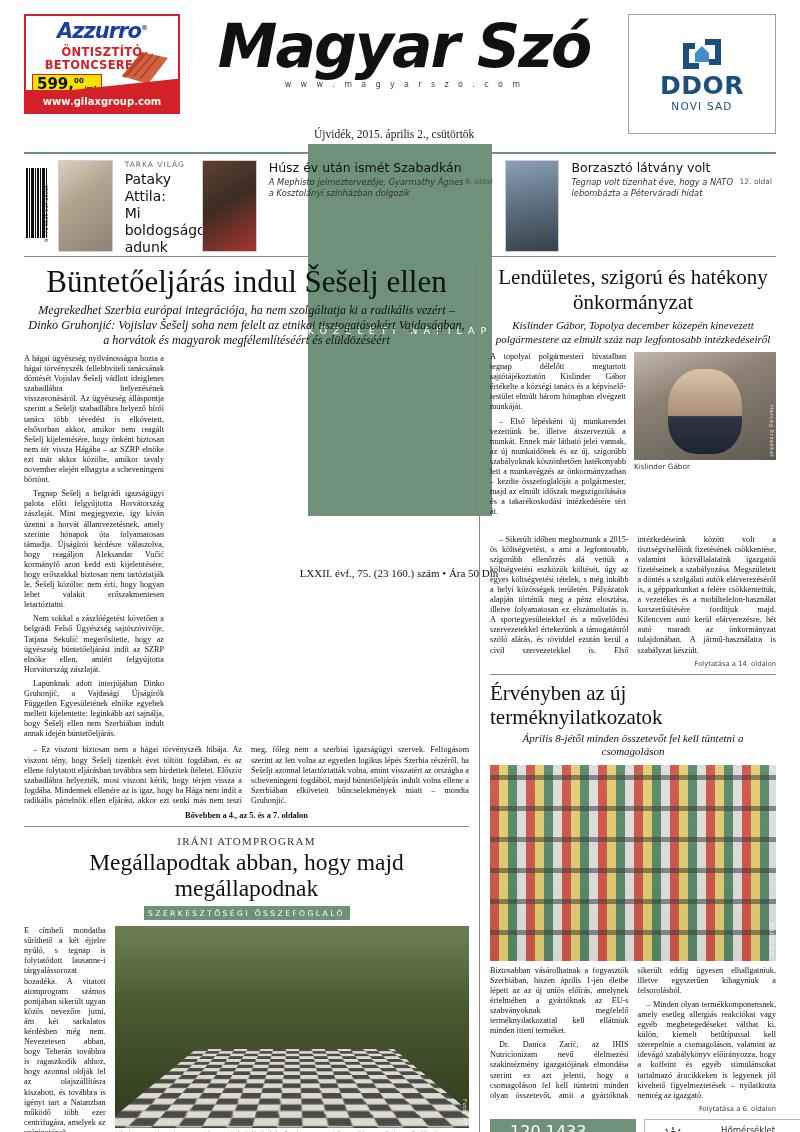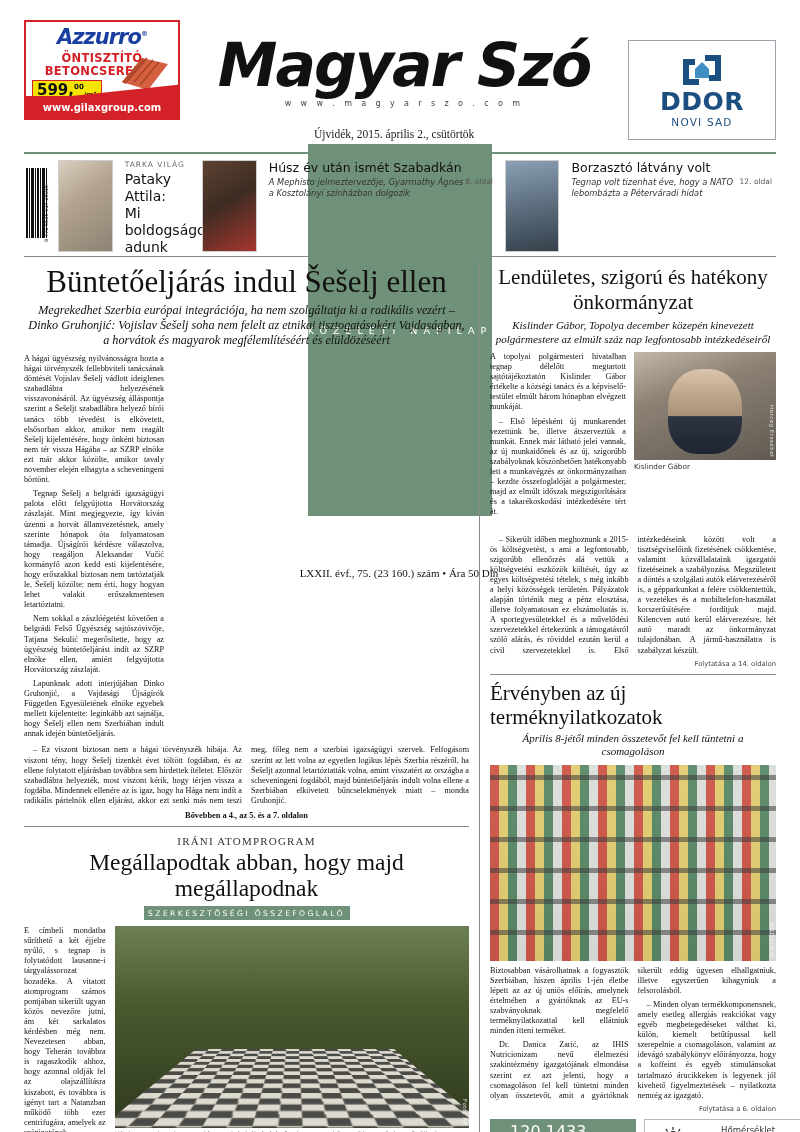--- a/index.html
+++ b/index.html
@@ -1,39 +1,39 @@
 <!DOCTYPE html>
 <html lang="hu"><head>
 <meta charset="utf-8">
 <title>Magyar Szó</title>
 <style>
   html,body{margin:0;padding:0;background:#ffffff;}
   body{width:800px;height:1132px;overflow:hidden;font-family:"Liberation Serif",serif;color:#111;}
   .page{position:relative;width:800px;height:1132px;box-sizing:border-box;padding:14px 24px 8px 24px;}
 
   
-  .masthead{display:flex;align-items:center;gap:26px;height:112px;}
+  .masthead{display:flex;align-items:flex-start;gap:26px;height:112px;}
   .ad-azzurro{width:152px;height:96px;border:2px solid #d42027;background:#fff;position:relative;flex:0 0 auto;overflow:hidden;}
   .az-top{height:30px;background:#fff;display:flex;align-items:center;justify-content:center;}
   .az-word{font-family:"DejaVu Sans",sans-serif;font-style:italic;font-weight:bold;font-size:21px;color:#1b3fa0;letter-spacing:-1px;}
   .az-reg{font-size:7px;vertical-align:super;color:#1b3fa0;}
   .az-l2{text-align:center;color:#d42027;font-family:"DejaVu Sans",sans-serif;font-weight:bold;font-size:11.5px;line-height:13px;letter-spacing:.3px;}
   .az-l3{text-align:center;color:#d42027;font-family:"DejaVu Sans",sans-serif;font-weight:bold;font-size:11.5px;line-height:13px;letter-spacing:.3px;}
   .az-price{margin:2px 0 0 6px;display:inline-block;background:#f5e400;border:1.5px solid #d42027;padding:0px 4px;font-family:"DejaVu Sans",sans-serif;font-weight:bold;font-size:15px;color:#111;}
   .az-price sup{font-size:7px;}
   .az-price .sq{font-size:7px;display:inline-block;vertical-align:-2px;}
   .az-tile{position:absolute;right:6px;top:30px;width:56px;height:42px;}
   .az-bottom{position:absolute;left:0;bottom:0;width:100%;height:22px;background:#d42027;color:#fff;font-family:"DejaVu Sans",sans-serif;font-weight:bold;font-size:10px;display:flex;align-items:center;justify-content:center;}
   .az-swoosh{position:absolute;right:0;bottom:22px;width:100%;height:16px;background:#d42027;clip-path:polygon(30% 100%,100% 30%,100% 100%);}
 
   .logo-wrap{flex:1 1 auto;text-align:center;padding-top:2px;}
   .logo-title{font-family:"DejaVu Sans",sans-serif;font-weight:bold;font-style:italic;font-size:60px;line-height:60px;letter-spacing:-2px;color:#111;}
   .logo-url{font-family:"DejaVu Sans",sans-serif;font-size:8px;letter-spacing:3.4px;color:#444;margin-top:4px;}
 
-  .ad-ddor{width:148px;height:100px;border:1px solid #9aa3ab;box-sizing:border-box;flex:0 0 auto;display:flex;flex-direction:column;align-items:center;justify-content:center;background:#fff;margin-top:40px;}
+  .ad-ddor{width:148px;height:120px;border:1px solid #9aa3ab;box-sizing:border-box;flex:0 0 auto;display:flex;flex-direction:column;align-items:center;justify-content:center;background:#fff;}
   .ddor-mark{width:42px;height:34px;margin-bottom:3px;}
   .ddor-name{font-family:"DejaVu Sans",sans-serif;font-weight:bold;font-size:25px;letter-spacing:.5px;color:#1c4f80;line-height:24px;}
   .ddor-sub{font-family:"DejaVu Sans",sans-serif;font-size:10.5px;letter-spacing:1.2px;color:#1c4f80;margin-top:2px;}
 
   
   .bar-row{display:flex;align-items:center;gap:4px;margin-top:2px;height:22px;flex-direction:column;}
   .dateline{width:176px;font-size:11.5px;color:#222;font-family:"Liberation Serif",serif;padding-left:4px;}
   .greenbar{flex:0 0 372px;height:18px;background:#6f9179;color:#fff;font-family:"DejaVu Sans",sans-serif;font-size:9.5px;letter-spacing:6px;display:flex;align-items:center;justify-content:center;}
   .issue{flex:1 1 auto;text-align:left;font-size:11px;color:#111;padding-right:2px;margin-top:47px;}
   .rule-thick{border-top:2px solid #6f9179;margin-top:2px;}

